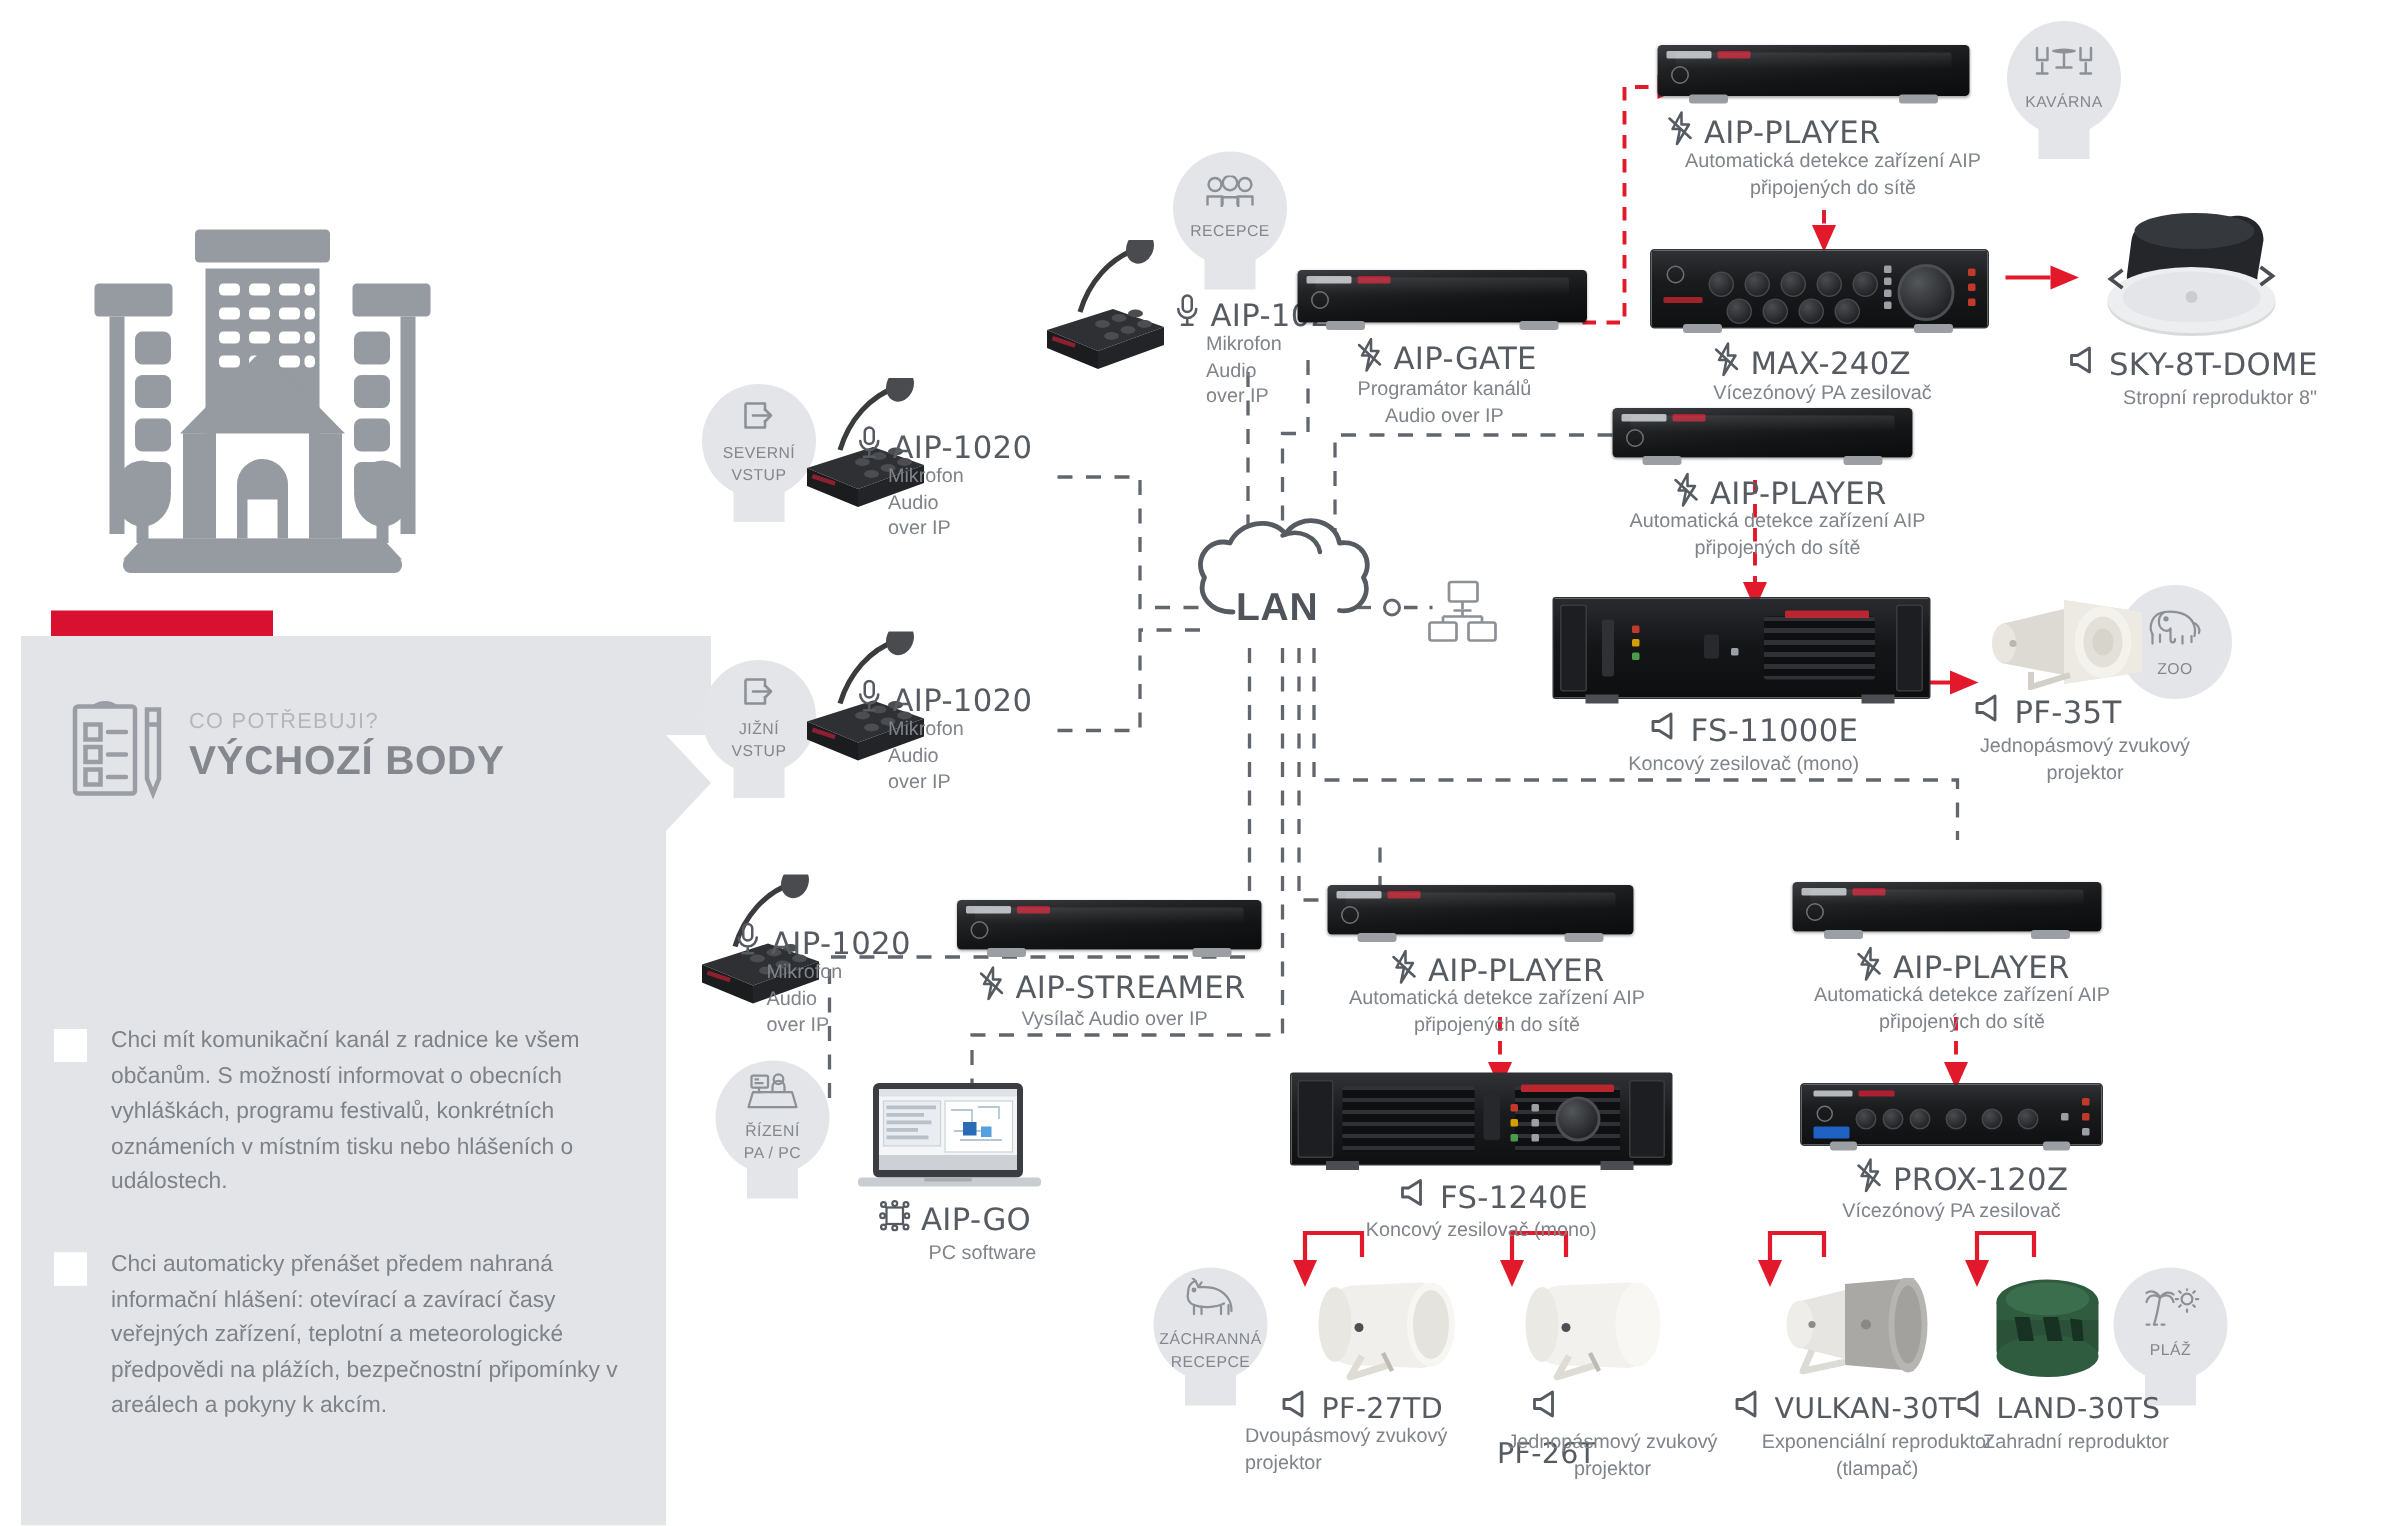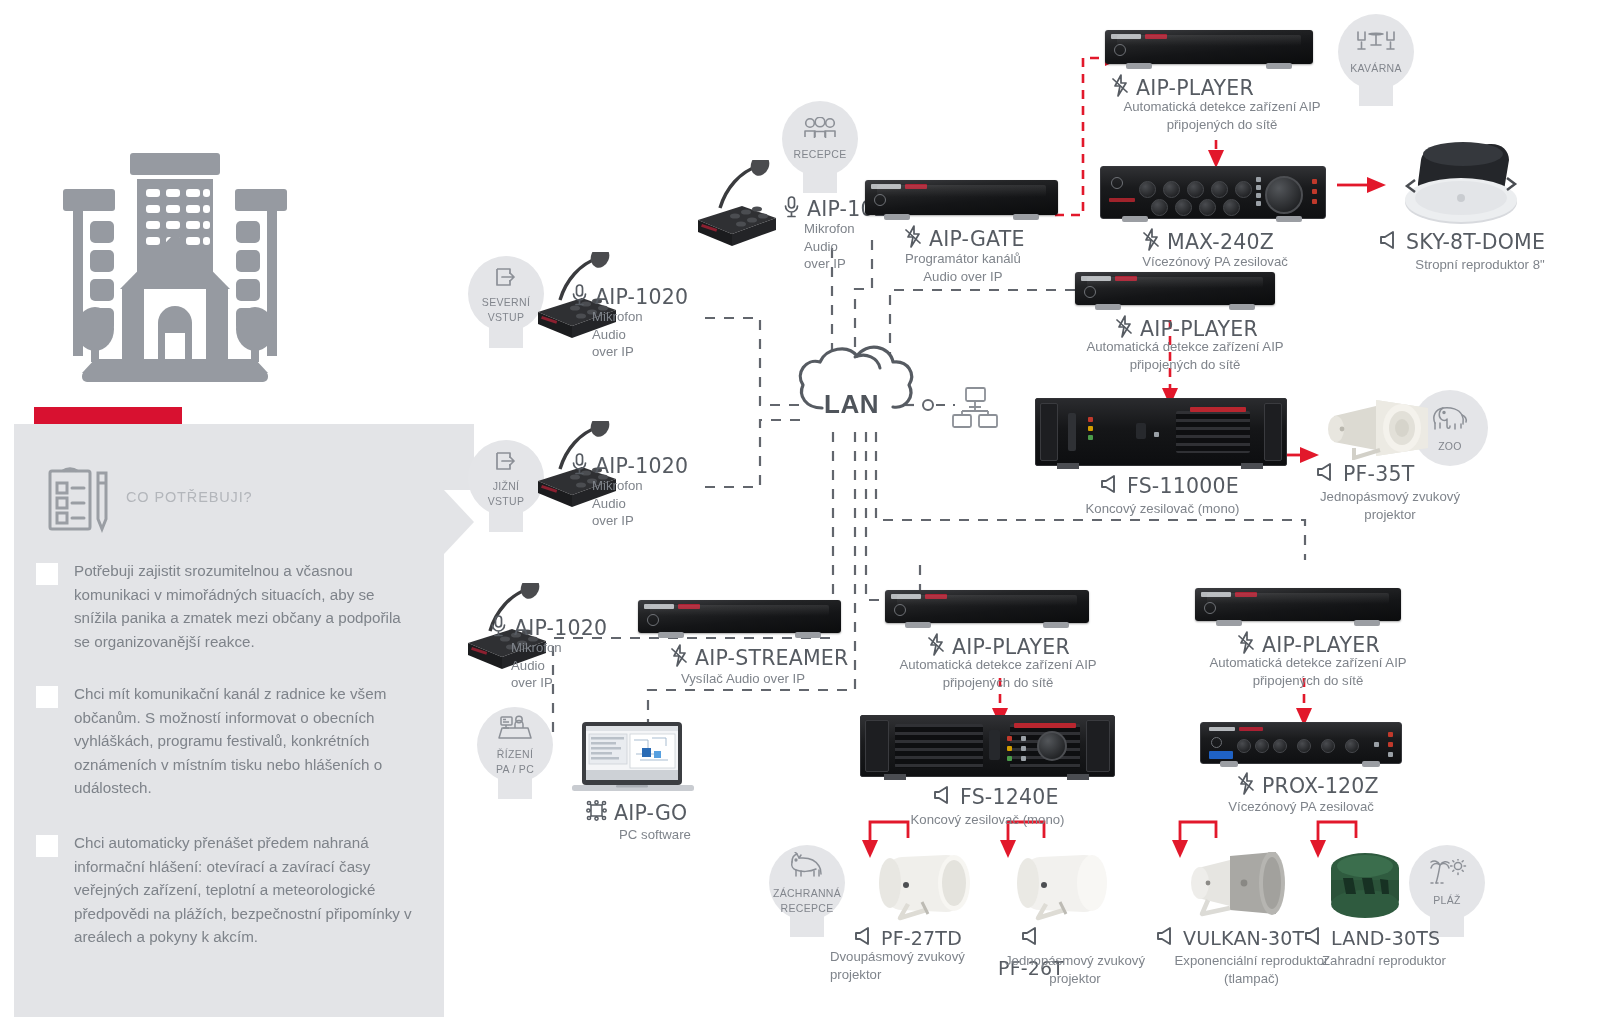--- a/index.html
+++ b/index.html
@@ -311,27 +311,24 @@
         <rect x="9" y="20" width="10" height="10"></rect>
         <rect x="9" y="35" width="10" height="10"></rect>
         <rect x="9" y="50" width="10" height="10"></rect>
         <path d="M24,25 L36,25 M24,40 L36,40 M24,55 L36,55" stroke-linecap="round"></path>
         <path d="M50,10 L58,10 L58,56 L54,66 L50,56 Z"></path>
         <path d="M50,20 L58,20"></path>
       </svg>
     </div>
     <div class="panel-head-text">
       <div id="panel-kicker">CO POTŘEBUJI?</div>
-    </div>
-  </div>
-
-  <div class="bullet" id="bullet-0">
-    <div class="box"></div>
-    <div class="txt">Potřebuji zajistit srozumitelnou a včasnou komunikaci v mimořádných situacích, aby se snížila panika a zmatek mezi občany a podpořila se organizovanější reakce.</div>
-  </div>
+      <div id="panel-title">VÝCHOZÍ BODY</div>
+    </div>
+  </div>
+
   <div class="bullet" id="bullet-2">
     <div class="box"></div>
     <div class="txt">Chci automaticky přenášet předem nahraná informační hlášení: otevírací a zavírací časy veřejných zařízení, teplotní a meteorologické předpovědi na plážích, bezpečnostní připomínky v areálech a pokyny k akcím.</div>
   </div>
   <div class="bullet" id="bullet-1">
     <div class="box"></div>
     <div class="txt">Chci mít komunikační kanál z radnice ke všem občanům. S možností informovat o obecních vyhláškách, programu festivalů, konkrétních oznámeních v místním tisku nebo hlášeních o událostech.</div>
   </div>
 
   <div style="position:absolute;left:824px;top:389px;font-size:26px;font-weight:bold;color:#4f545b;font-family:'Liberation Sans',sans-serif;letter-spacing:.02em;">LAN</div>
@@ -781,21 +778,21 @@
   <div class="node center" style="left:638px;top:600px;width:260px;">
     <div class="chassis" style="position:absolute;left:0;top:0;width:203px;height:33px;">
       <div class="slim-box">
           <div class="brandmark"></div>
           <div class="brandmark red"></div>
           <div class="pwr"></div>
         </div>
       <div class="feet l"></div>
         <div class="feet r"></div>
     </div>
-    <div class="label" style="position:absolute;left:33px;top:44px;">
+    <div class="label" style="position:absolute;left:15px;top:44px;">
       <span class="mini-ic">
         <svg width="17" height="23" viewBox="0 0 17 23" fill="none" stroke="#565b62" stroke-width="1.7" stroke-linejoin="round">
           <path d="M9,1 L3,12 L8,12 L6,22 L14,9 L9,9 Z"></path>
             <path d="M1,5 L15,18" stroke-linecap="round"></path>
         </svg>
       </span>
       <span class="title">AIP-STREAMER</span>
     </div>
     <div class="desc" style="position:absolute;left:0;top:70px;width:210px;text-align:center;white-space:pre-line;">Vysílač Audio over IP</div>
   </div>

